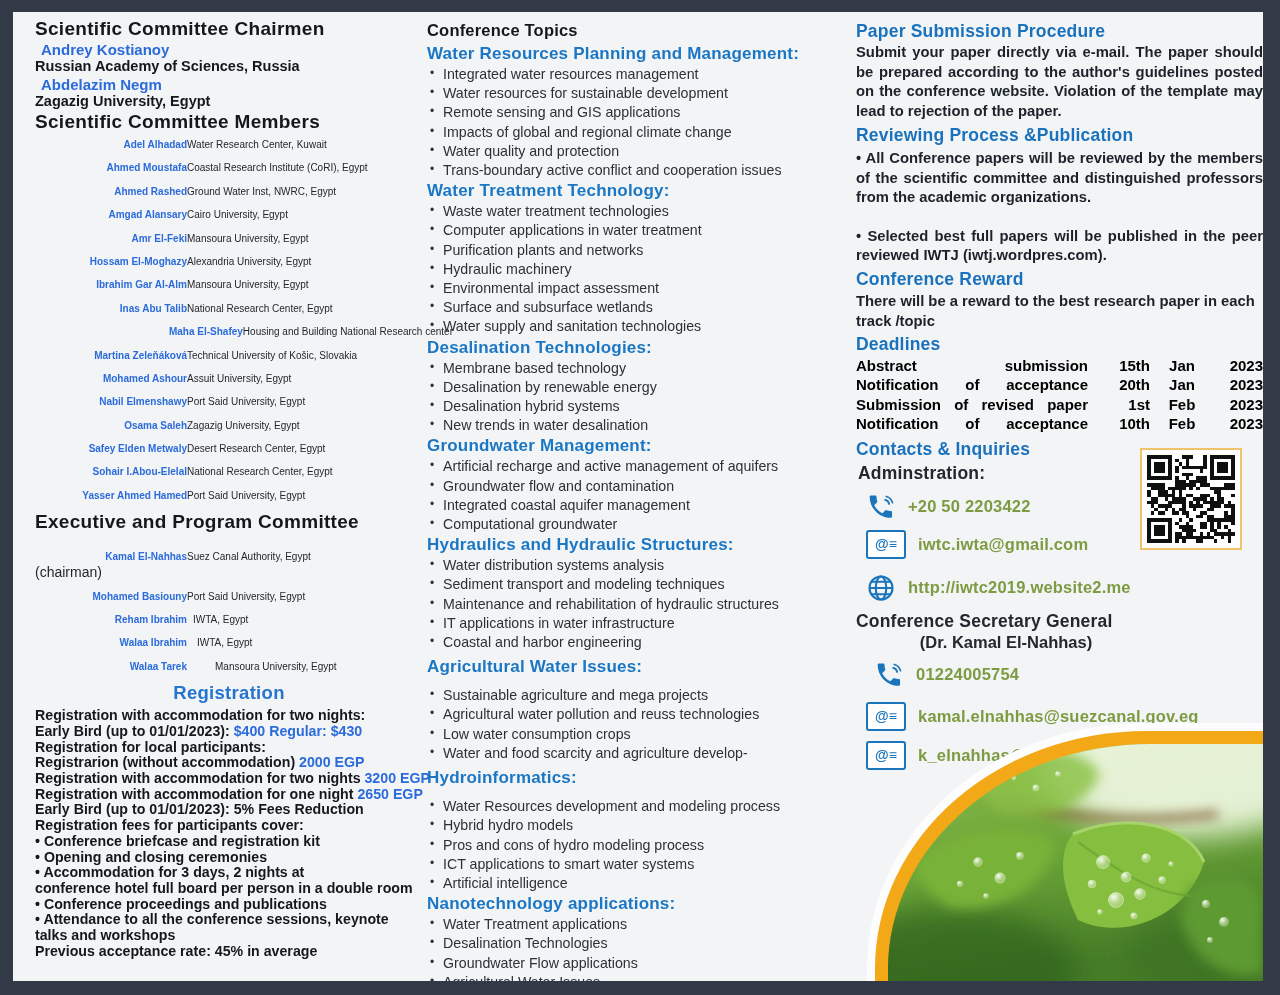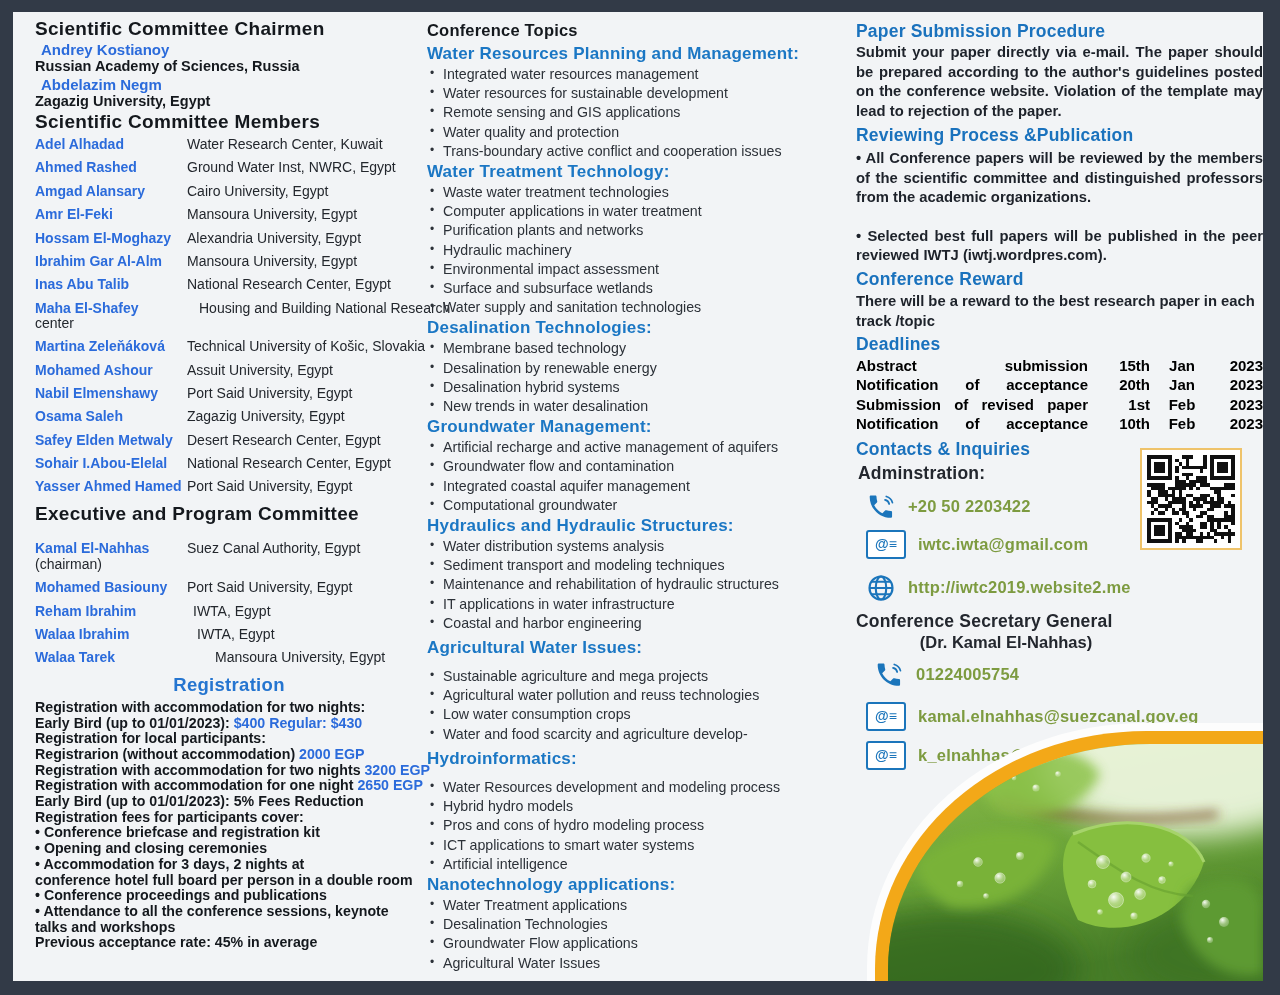--- a/index.html
+++ b/index.html
@@ -12,21 +12,21 @@
     position:absolute;left:13px;top:12px;width:1250px;height:969px;
     background:#f2f4f6;overflow:hidden;
   }
   
   .col-left{position:absolute;left:22px;top:6px;width:418px;}
   .h-dark{font-size:19px;font-weight:800;color:#14181d;letter-spacing:.3px;line-height:22px;}
   .chair{margin:1px 0 2px 0;}
   .chair-name{color:#2b6bdb;font-weight:bold;font-size:15px;line-height:17px;padding-left:6px;}
   .chair-aff{color:#14181d;font-weight:bold;font-size:14.5px;line-height:16px;}
   .members{margin-top:4px;}
-  .member-row{display:flex;font-size:14px;line-height:15px;margin-bottom:8.4px;}
+  .member-row{display:flex;font-size:10px;line-height:15px;margin-bottom:8.4px;text-align:right;}
   .member-row.block{display:block;}
   .member-name{flex:0 0 152px;color:#2b6bdb;font-weight:bold;}
   .member-row.block .member-name{display:inline-block;width:164px;vertical-align:top;}
   .member-aff{color:#23272d;}
   .exec-title{margin-top:2px;}
   .exec-list{margin-top:16px;}
   .exec-note{font-size:14px;color:#23272d;line-height:15px;margin:-1px 0 8.4px 0;}
   .reg-title{color:#2575d0;font-weight:800;font-size:18.5px;text-align:center;margin:4px 30px 4px 0;letter-spacing:.3px;}
   .reg-line{font-size:14.2px;line-height:15.7px;font-weight:bold;color:#14181d;}
   .reg-line .hl{color:#2b6bdb;}
@@ -83,20 +83,24 @@
       <div class="chair-aff">Zagazig University, Egypt</div>
     </div>
 
     <div class="h-dark">Scientific Committee Members</div>
     <div class="members">
       <div class="member-row">
           <span class="member-name">Adel Alhadad</span>
           <span class="member-aff">Water Research Center, Kuwait</span>
         </div>
       <div class="member-row">
+          <span class="member-name">Ahmed Moustafa</span>
+          <span class="member-aff">Coastal Research Institute (CoRI), Egypt</span>
+        </div>
+      <div class="member-row">
           <span class="member-name">Ahmed Rashed</span>
           <span class="member-aff">Ground Water Inst, NWRC, Egypt</span>
         </div>
       <div class="member-row">
           <span class="member-name">Amgad Alansary</span>
           <span class="member-aff">Cairo University, Egypt</span>
         </div>
       <div class="member-row">
           <span class="member-name">Amr El-Feki</span>
           <span class="member-aff">Mansoura University, Egypt</span>
@@ -191,20 +195,21 @@
   </div>
 
   <div class="col-mid">
     <div class="topics-title">Conference Topics</div>
 
     <div>
       <div class="topic-head">Water Resources Planning and Management:</div>
       <div class="topic-item">Integrated water resources management</div>
       <div class="topic-item">Water  resources for sustainable development</div>
       <div class="topic-item">Remote sensing and GIS applications</div>
+      <div class="topic-item">Impacts of global  and regional  climate change</div>
       <div class="topic-item">Water quality and protection</div>
       <div class="topic-item">Trans-boundary active conflict and cooperation issues</div>
     </div>
 
     <div>
       <div class="topic-head">Water Treatment Technology:</div>
       <div class="topic-item">Waste water  treatment technologies</div>
       <div class="topic-item">Computer applications in water treatment</div>
       <div class="topic-item">Purification plants and networks</div>
       <div class="topic-item">Hydraulic machinery</div>

